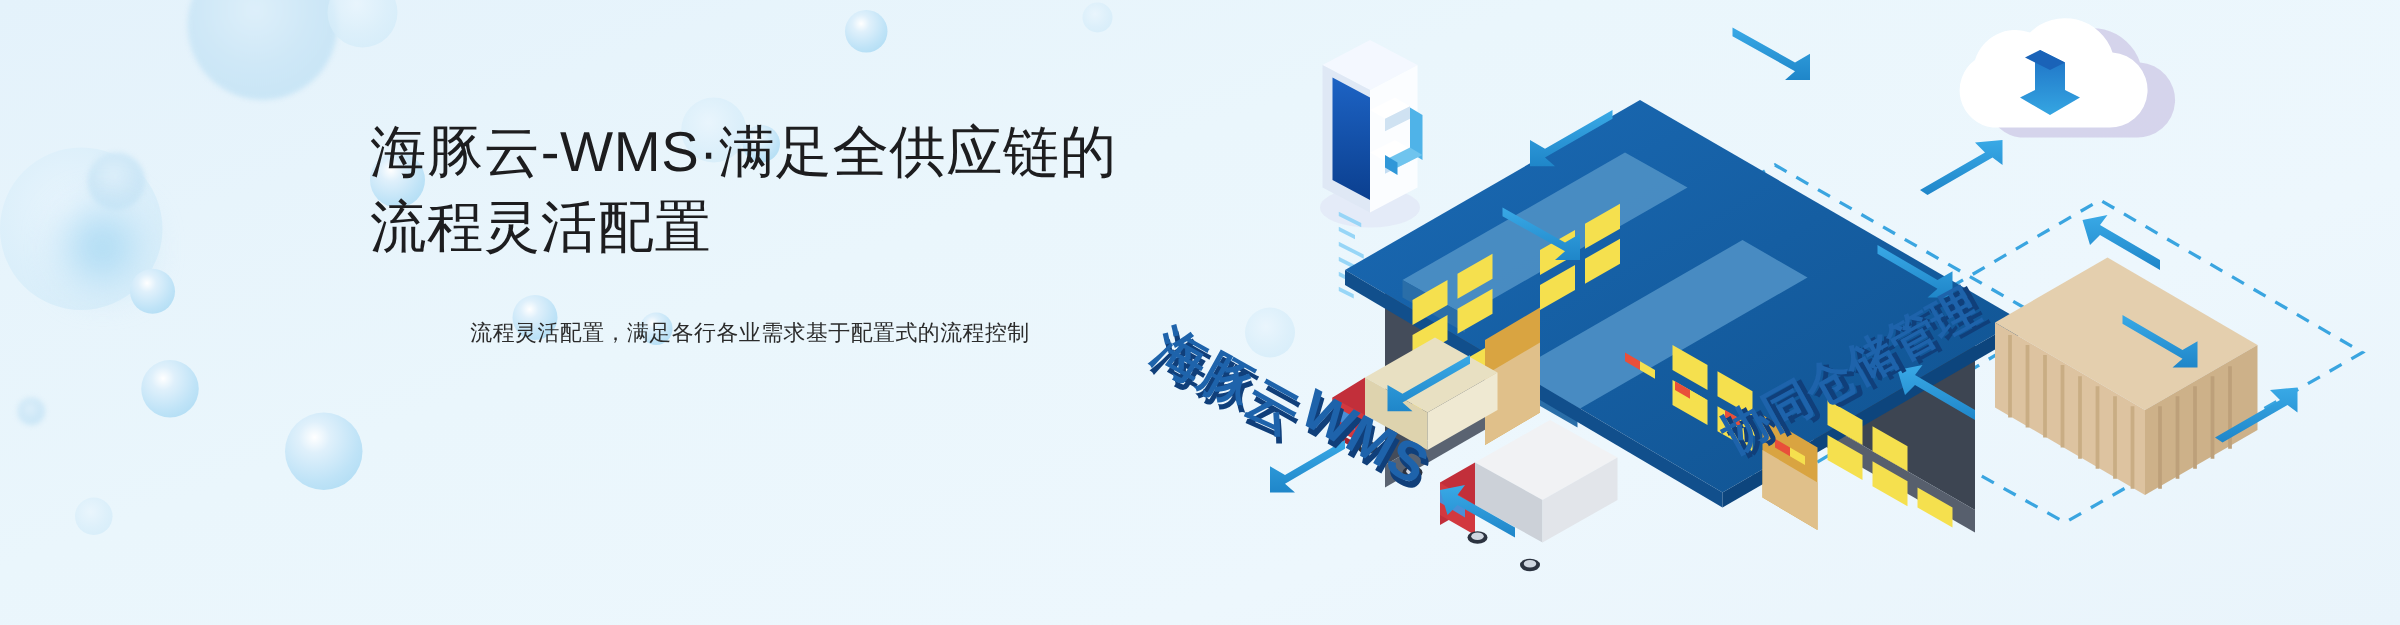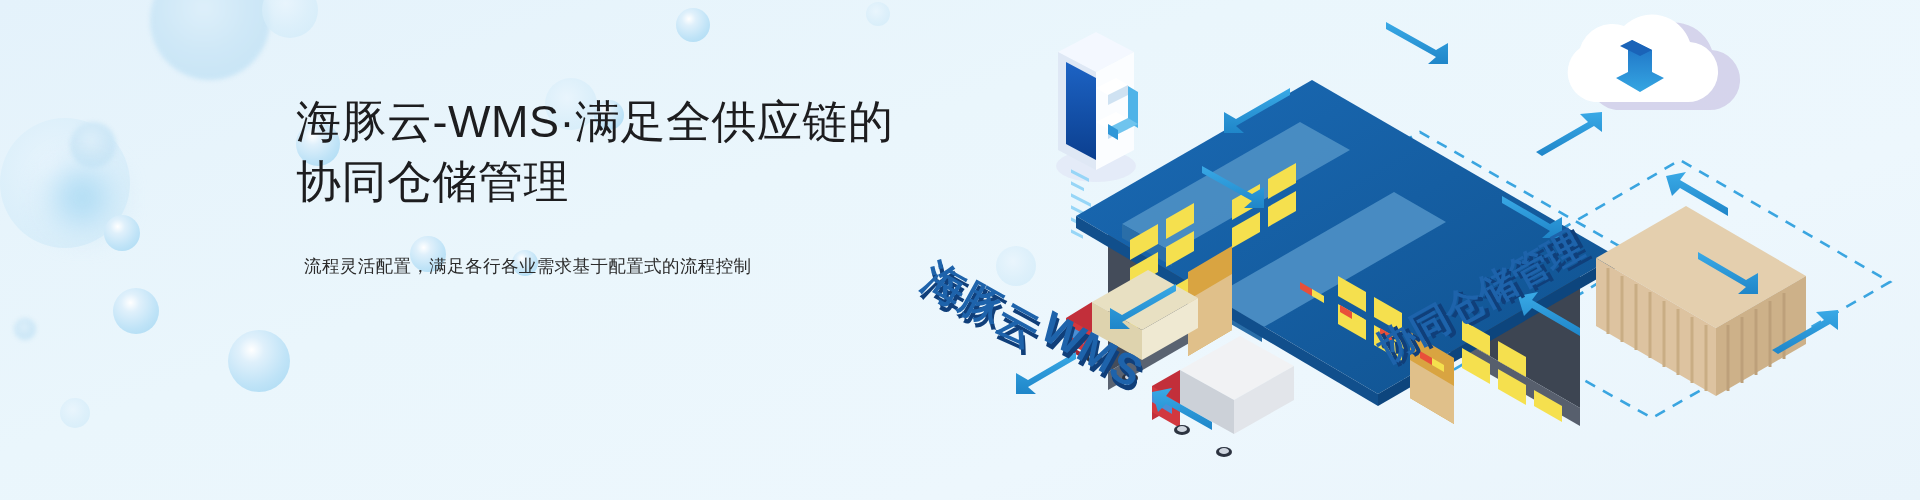--- a/index.html
+++ b/index.html
@@ -22,21 +22,21 @@
   .bub.blur{filter:blur(14px);background:radial-gradient(circle at 50% 50%, #9ed5f0 0%, #c8e6f8 55%, rgba(220,240,252,0) 100%);}
   .bub.faint{background:radial-gradient(circle at 42% 38%, #e9f5fd 0%, #d9eefa 50%, #cde9f8 100%);opacity:.75;}
 
   
   .copy{position:absolute;left:296px;top:92px;width:600px;}
   .title{
     font-size:45px;line-height:1.33;font-weight:400;color:#1d1d1f;
     letter-spacing:.5px;white-space:pre-line;margin:0;
   }
   .subtitle{
-    margin:42px 0 0 8px;font-size:17.5px;color:#2b2b2b;letter-spacing:.4px;font-weight:400;
+    margin:42px 0 0 8px;font-size:17.5px;color:#2b2b2b;letter-spacing:.4px;font-weight:400;text-align:center;
   }
 
   
   .art{position:absolute;left:880px;top:0;width:1040px;height:500px;}
   .art svg{display:block;width:1040px;height:500px;}
 </style>
 </head>
 <body>
 
 <div class="banner">
@@ -57,21 +57,21 @@
       <div class="bub" style="left: 594px; top: 100px; width: 30px; height: 30px;"></div>
       <div class="bub" style="left: 676px; top: 8px; width: 34px; height: 34px;"></div>
       <div class="bub faint" style="left: 866px; top: 2px; width: 24px; height: 24px;"></div>
       <div class="bub faint" style="left: 996px; top: 246px; width: 40px; height: 40px;"></div>
       <div class="bub faint" style="left: 60px; top: 398px; width: 30px; height: 30px;"></div>
       <div class="bub soft" style="left: 14px; top: 318px; width: 22px; height: 22px;"></div>
     </div>
 
   <div class="copy">
     <h1 class="title">海豚云-WMS·满足全供应链的
-协同仓储管理</h1>
+流程灵活配置</h1>
     <p class="subtitle">流程灵活配置，满足各行各业需求基于配置式的流程控制</p>
   </div>
 
   <div class="art">
     <svg viewBox="0 0 1040 500" xmlns="http://www.w3.org/2000/svg">
       <defs>
         <linearGradient id="roofG" x1="0" y1="0" x2="1" y2="1">
           <stop offset="0" stop-color="#1a6ab5"></stop>
             <stop offset="1" stop-color="#10528f"></stop>
         </linearGradient>

